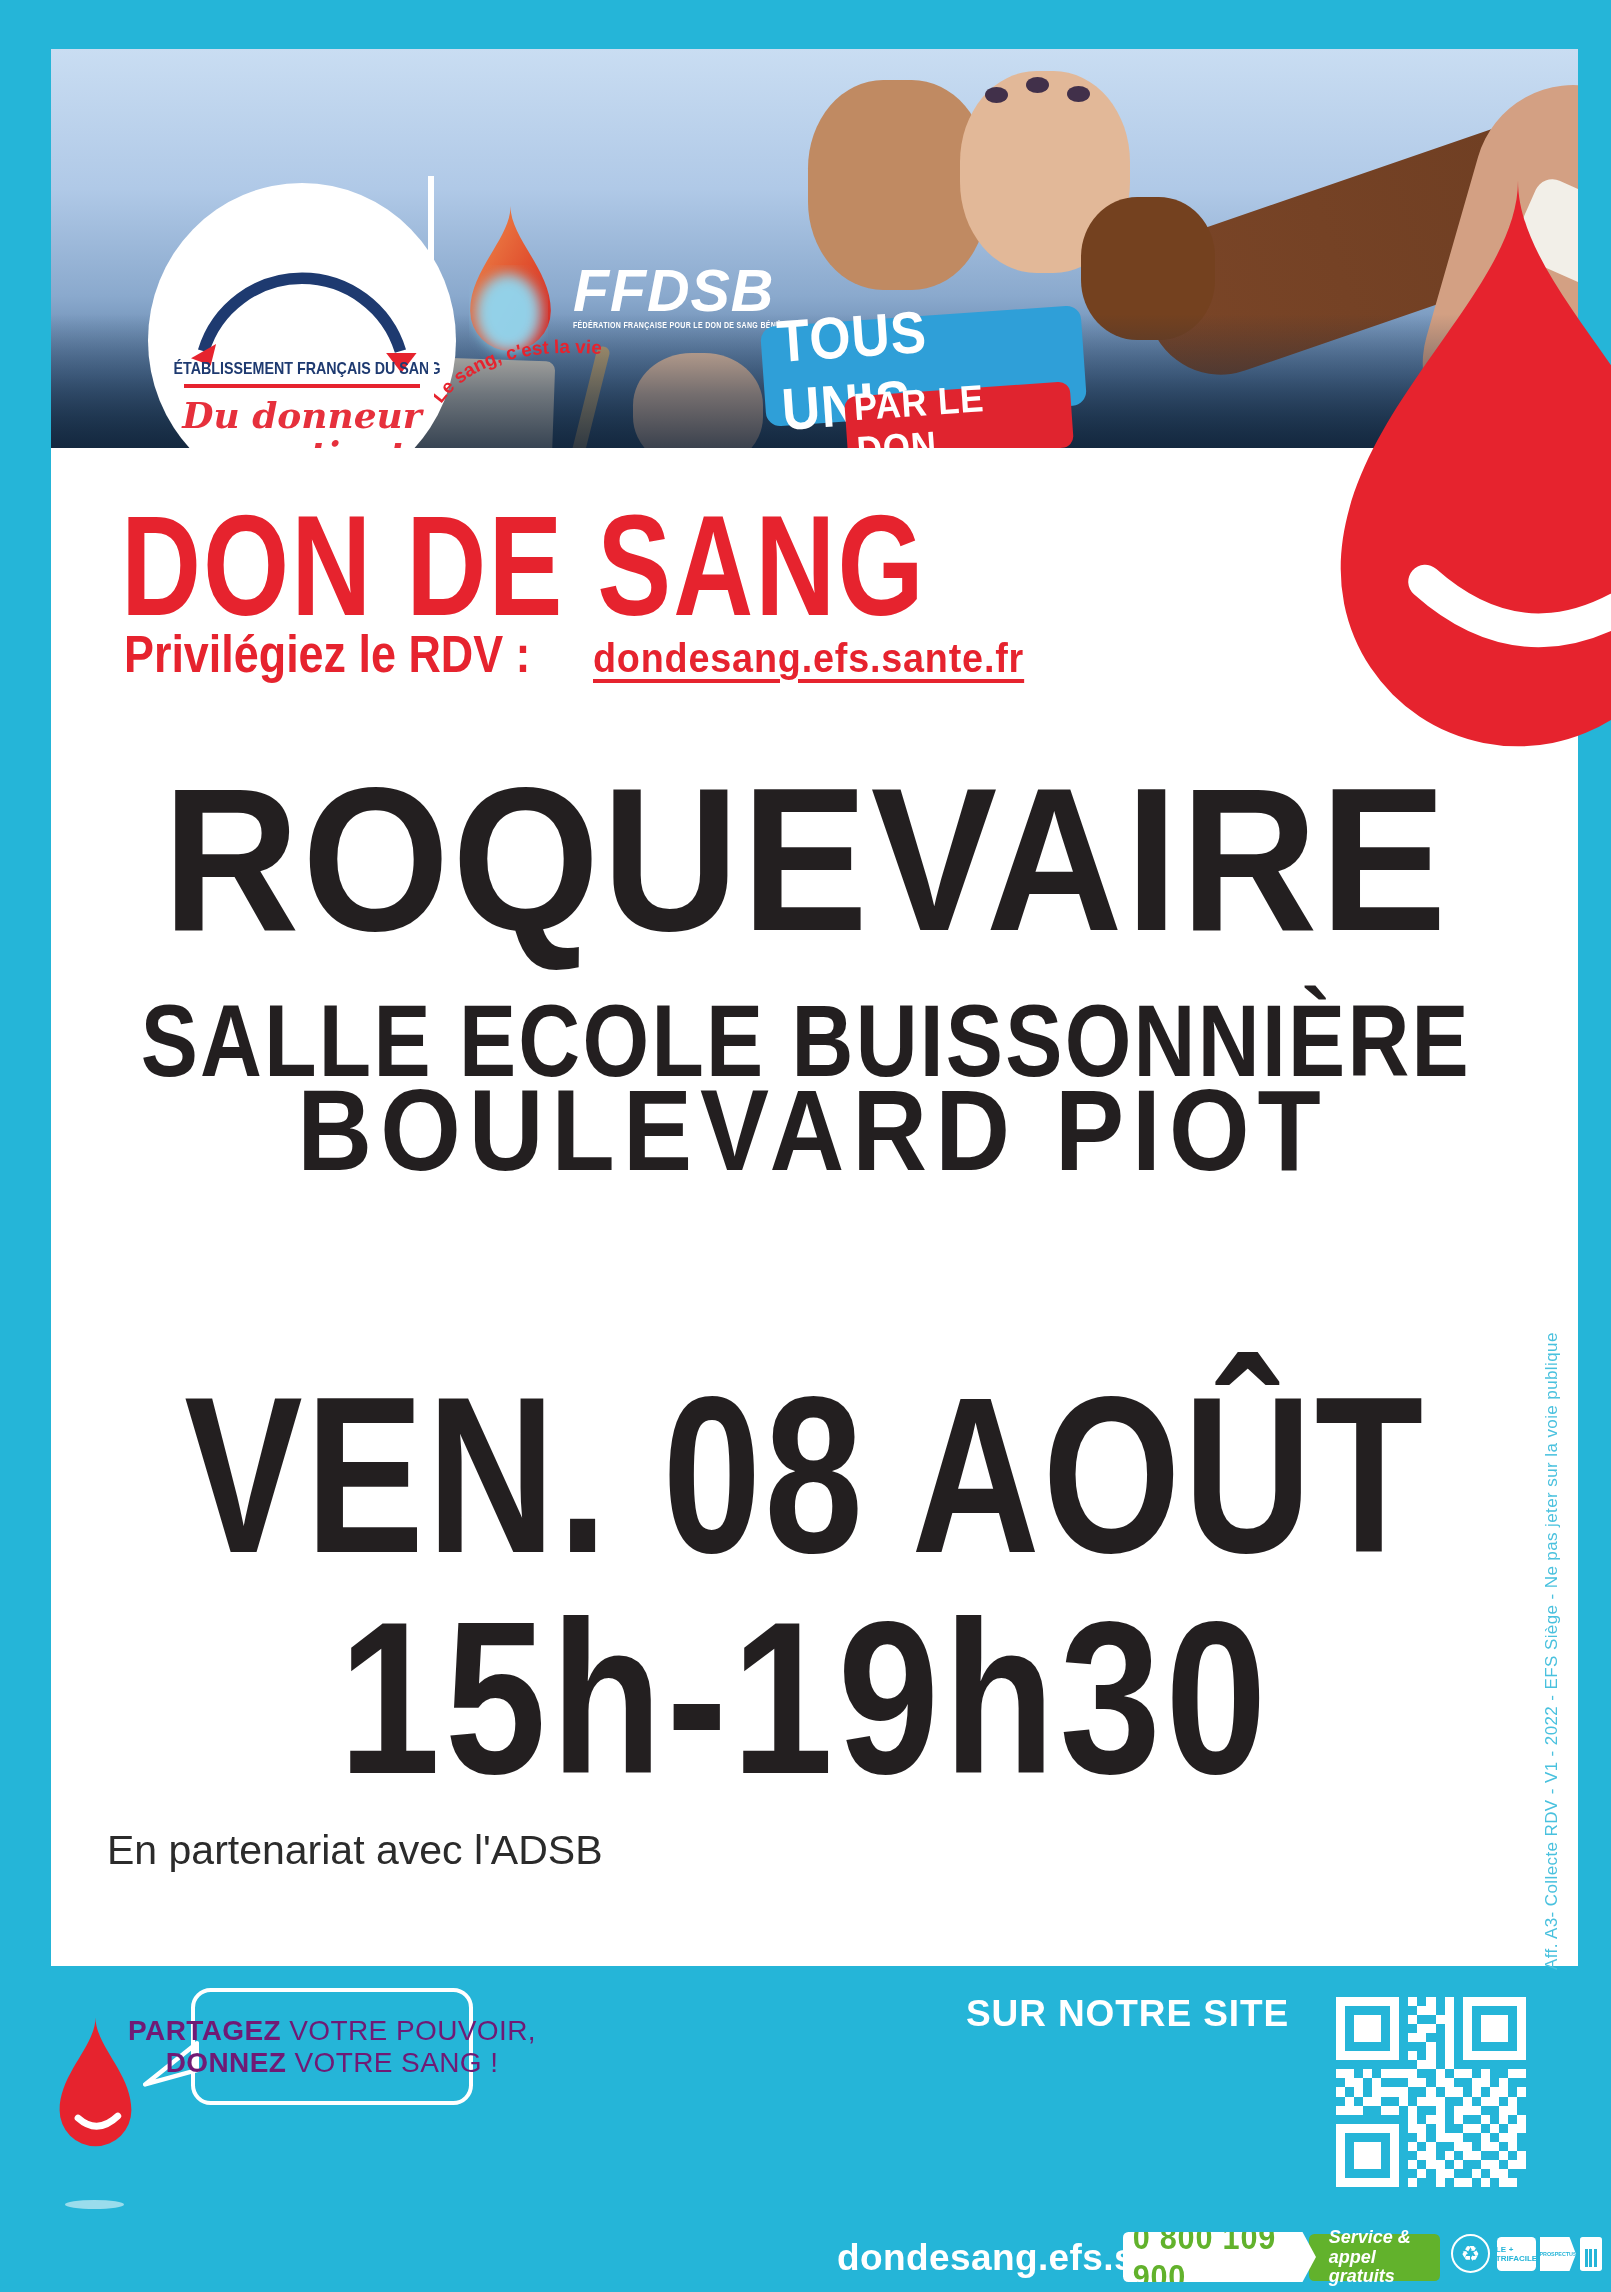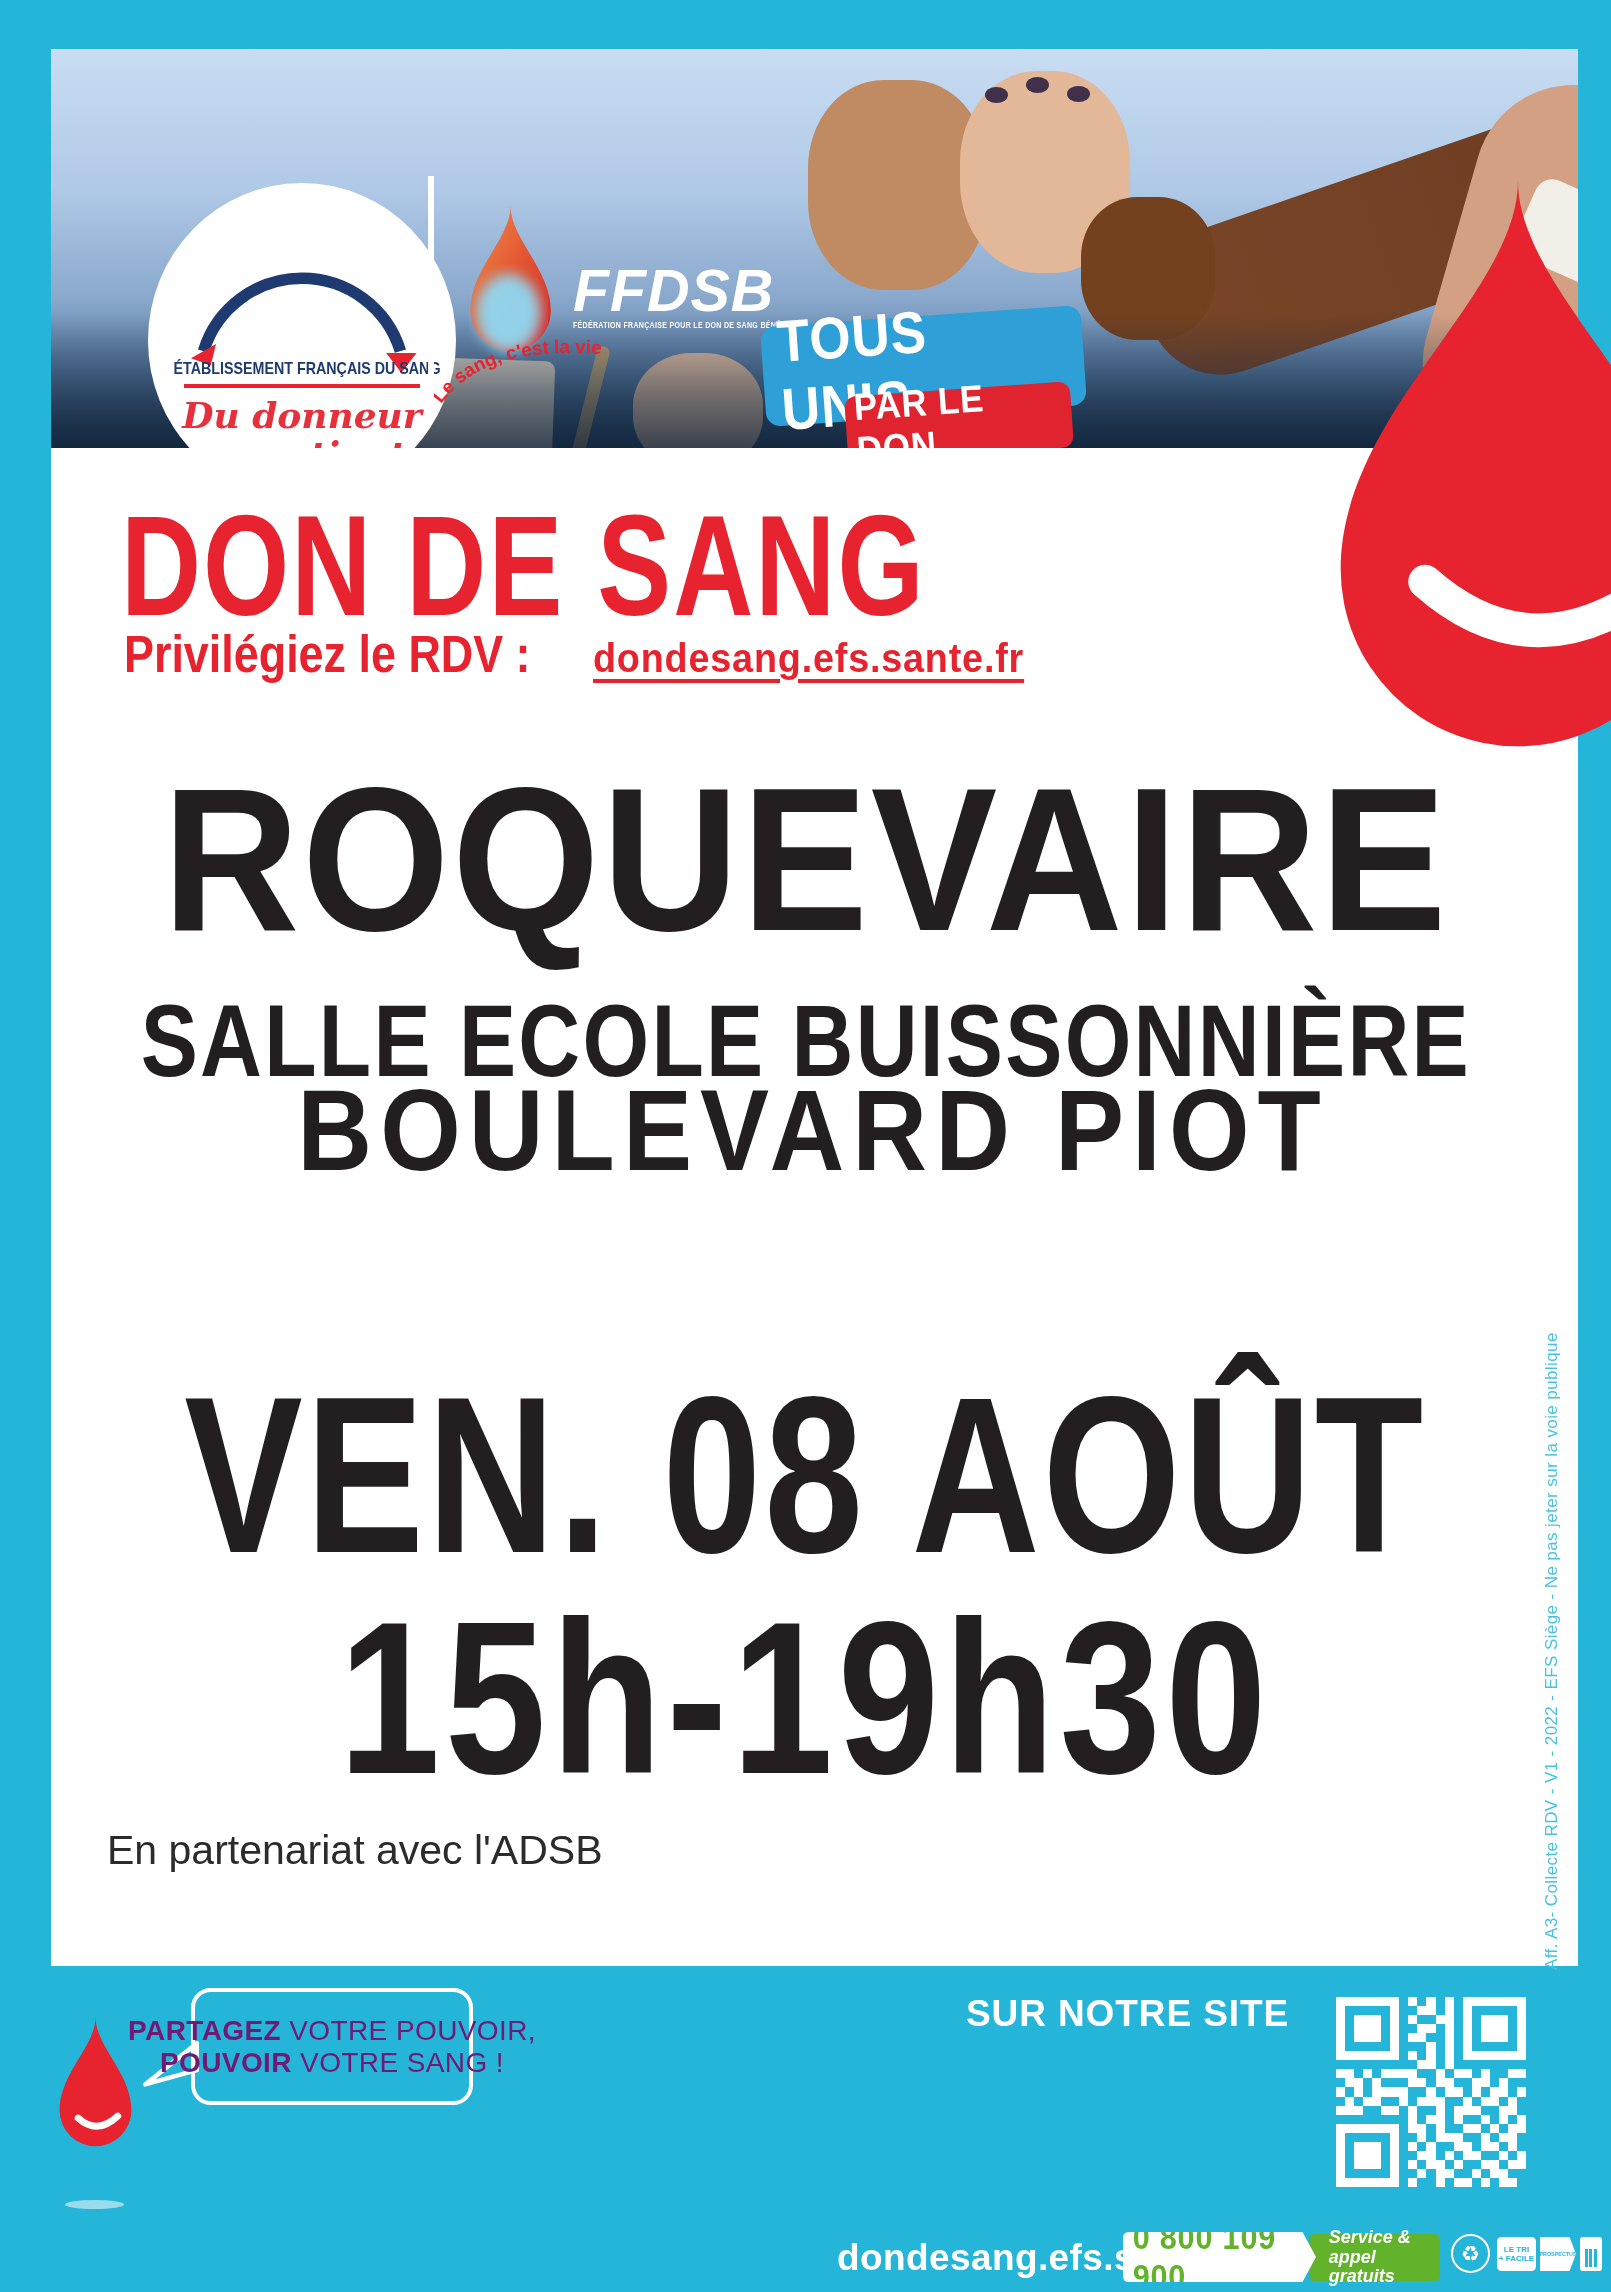--- a/index.html
+++ b/index.html
@@ -101,21 +101,21 @@
   .phone-box{position:absolute;left:1123px;top:2232px;width:193px;height:50px;background:#ffffff;border-radius:5.4px;z-index:2;
              clip-path:polygon(0 0,93% 0,100% 50%,93% 100%,0 100%);
              display:flex;align-items:center;justify-content:center;}
   .phone-box span{font-size:34px;font-weight:900;color:#62b22c;letter-spacing:0.9px;display:inline-block;transform:scaleX(.9);}
   .phone-badge{position:absolute;left:1309px;top:2234px;width:131px;height:47px;background:#62b22c;border-radius:5.4px;z-index:1;
              display:flex;flex-direction:column;justify-content:center;padding-left:19.7px;box-sizing:border-box;
              color:#ffffff;font-weight:700;font-size:18px;line-height:19.7px;font-style:italic;}
   .triman{position:absolute;left:1451px;top:2234px;width:39px;height:39px;border:2.7px solid #ffffff;border-radius:50%;
           box-sizing:border-box;display:flex;align-items:center;justify-content:center;color:#ffffff;font-size:21.5px;}
   .tri-badge{position:absolute;left:1497px;top:2237px;width:39px;height:34px;background:#ffffff;border-radius:4.5px;
-          display:flex;flex-direction:column;align-items:center;justify-content:center;color:#25b5d8;
+          display:flex;flex-direction:row;align-items:center;justify-content:center;color:#25b5d8;
           font-size:8px;font-weight:900;line-height:9px;}
   .prospectus{position:absolute;left:1540px;top:2237px;width:36px;height:34px;background:#ffffff;
           clip-path:polygon(0 0,82% 0,100% 50%,82% 100%,0 100%);
           display:flex;align-items:center;justify-content:center;color:#25b5d8;font-size:5.4px;font-weight:900;}
   .bin{position:absolute;left:1580px;top:2237px;width:21.5px;height:34px;background:#ffffff;border-radius:2.7px;
           display:flex;align-items:flex-end;justify-content:center;gap:1.8px;padding-bottom:3.6px;box-sizing:border-box;}
   .bin i{display:block;width:2.7px;height:18px;background:#25b5d8;}
 </style>
 </head>
 <body>
@@ -211,21 +211,21 @@
     <path d="M50 4 C50 34 13 62 13 100 A37 37 0 0 0 87 100 C87 62 50 34 50 4 Z" fill="#e6232e"></path>
     <path d="M32 108 Q52 126 73 106" fill="none" stroke="#ffffff" stroke-width="7" stroke-linecap="round"></path>
   </svg>
   <div class="drop-shadow"></div>
 
   <svg class="bubble-tail" viewBox="0 0 62 74">
     <path d="M60 6 L2 52 L60 36 Z" fill="#25b5d8" stroke="#ffffff" stroke-width="5" stroke-linejoin="round"></path>
   </svg>
   <div class="bubble">
     <div><b>PARTAGEZ</b><span> VOTRE POUVOIR,</span></div>
-    <div><b>POUVOIR</b><span> VOTRE SANG !</span></div>
+    <div><b>DONNEZ</b><span> VOTRE SANG !</span></div>
   </div>
 
   <div class="site-cta">
     <div>SUR NOTRE SITE</div>
   </div>
 
   <div class="qr">
       <div class="on"></div>
       <div class="on"></div>
       <div class="on"></div>

